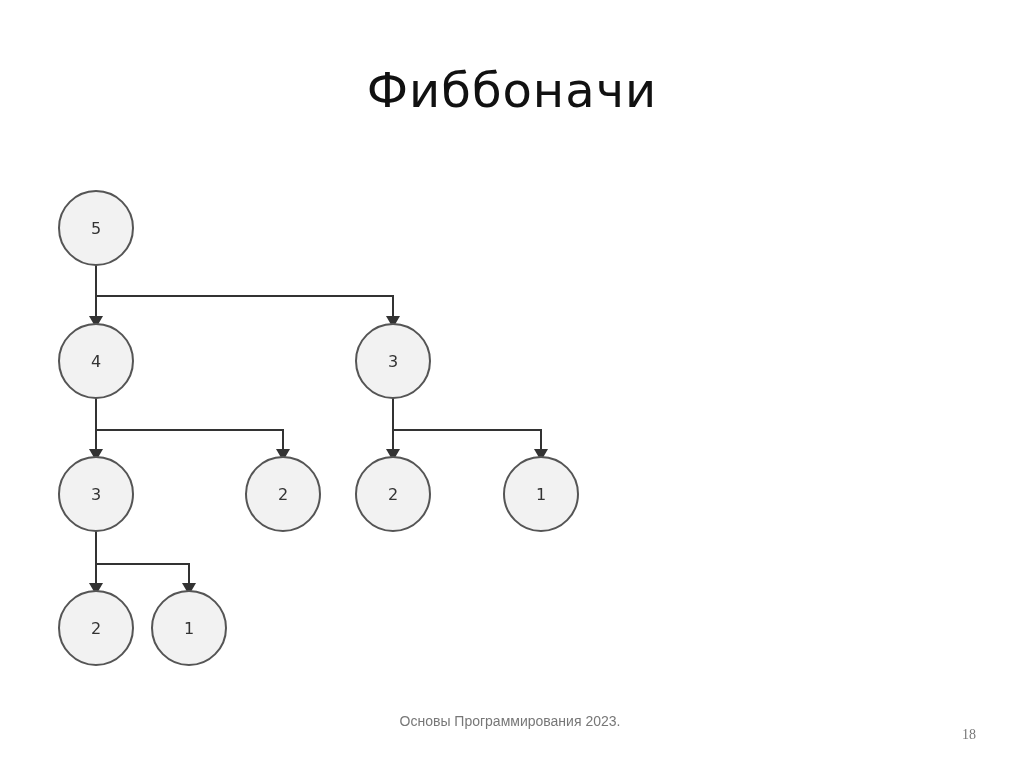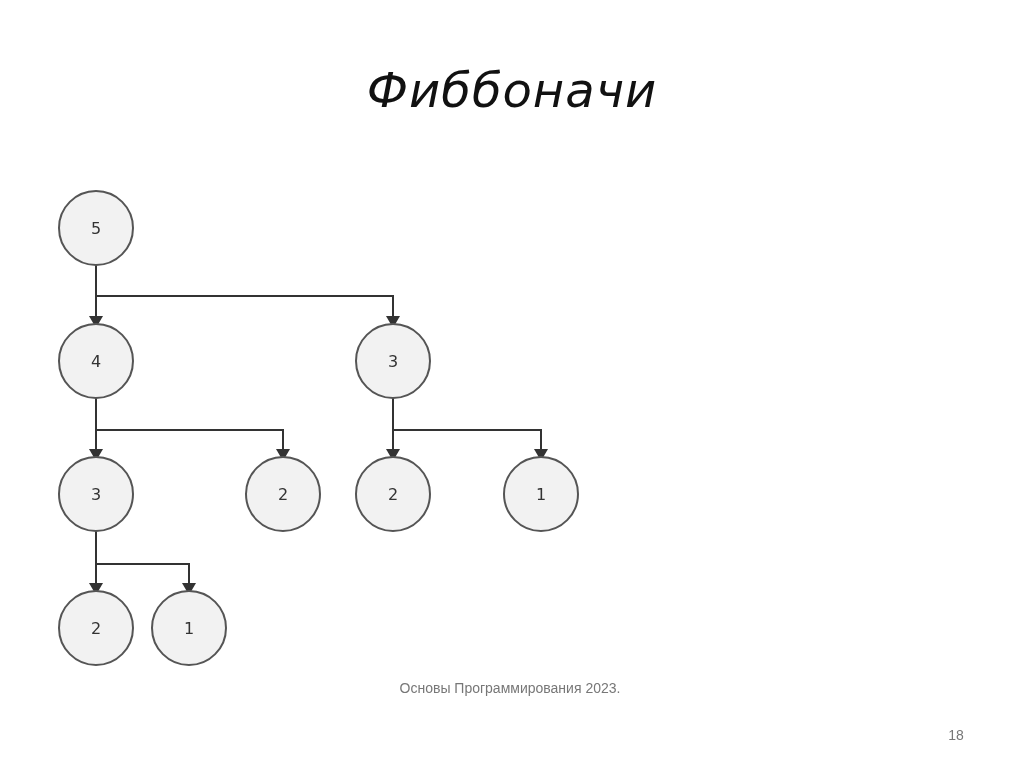--- a/index.html
+++ b/index.html
@@ -1,24 +1,24 @@
 <!DOCTYPE html>
 <html><head>
 <meta charset="utf-8">
 <style>
   html, body { margin:0; padding:0; background:#ffffff; }
   body { width:1024px; height:767px; position:relative; overflow:hidden; font-family:"Liberation Sans", sans-serif; }
-  .title { position:absolute; left:0; top:62px; width:1024px; text-align:center; font-family:"DejaVu Sans", sans-serif; font-size:48px; color:#111; letter-spacing:1px;font-style:italic; }
+  .title { position:absolute; left:0; top:62px; width:1024px; text-align:center; font-family:"DejaVu Sans", sans-serif; font-size:48px; color:#111; letter-spacing:1px; }
   svg.diagram { position:absolute; left:0; top:0; }
   .node-circle { fill:#f2f2f2; stroke:#555; stroke-width:2; }
   .node-label { font-family:"DejaVu Sans", sans-serif; font-size:16px; fill:#333; text-anchor:middle; dominant-baseline:central; }
   .edge { stroke:#333; stroke-width:2; fill:none; }
   .arrow { fill:#333; }
-  .footer { position:absolute; left:340px; top:678px; width:340px; text-align:center; font-family:"Liberation Sans", sans-serif; font-size:14px; color:#777; line-height:21px; }
-  .page-num { position:absolute; left:936px; top:727px; width:40px; text-align:center; font-family:Liberation Sans, sans-serif; font-size:14px; color:#777; }
+  .footer { position:absolute; left:340px; top:711px; width:340px; text-align:center; font-family:"Liberation Sans", sans-serif; font-size:14px; color:#777; line-height:21px; }
+  .page-num { position:absolute; left:936px; top:727px; width:40px; text-align:right; font-family:Liberation Serif, serif; font-size:14px; color:#777; }
 </style>
 </head>
 <body>
 
 <div class="title">Фиббоначи</div>
 
 <svg class="diagram" width="1024" height="767" viewBox="0 0 1024 767">
   <g>
 
     <path class="edge" d="M96 265 V318"></path>

